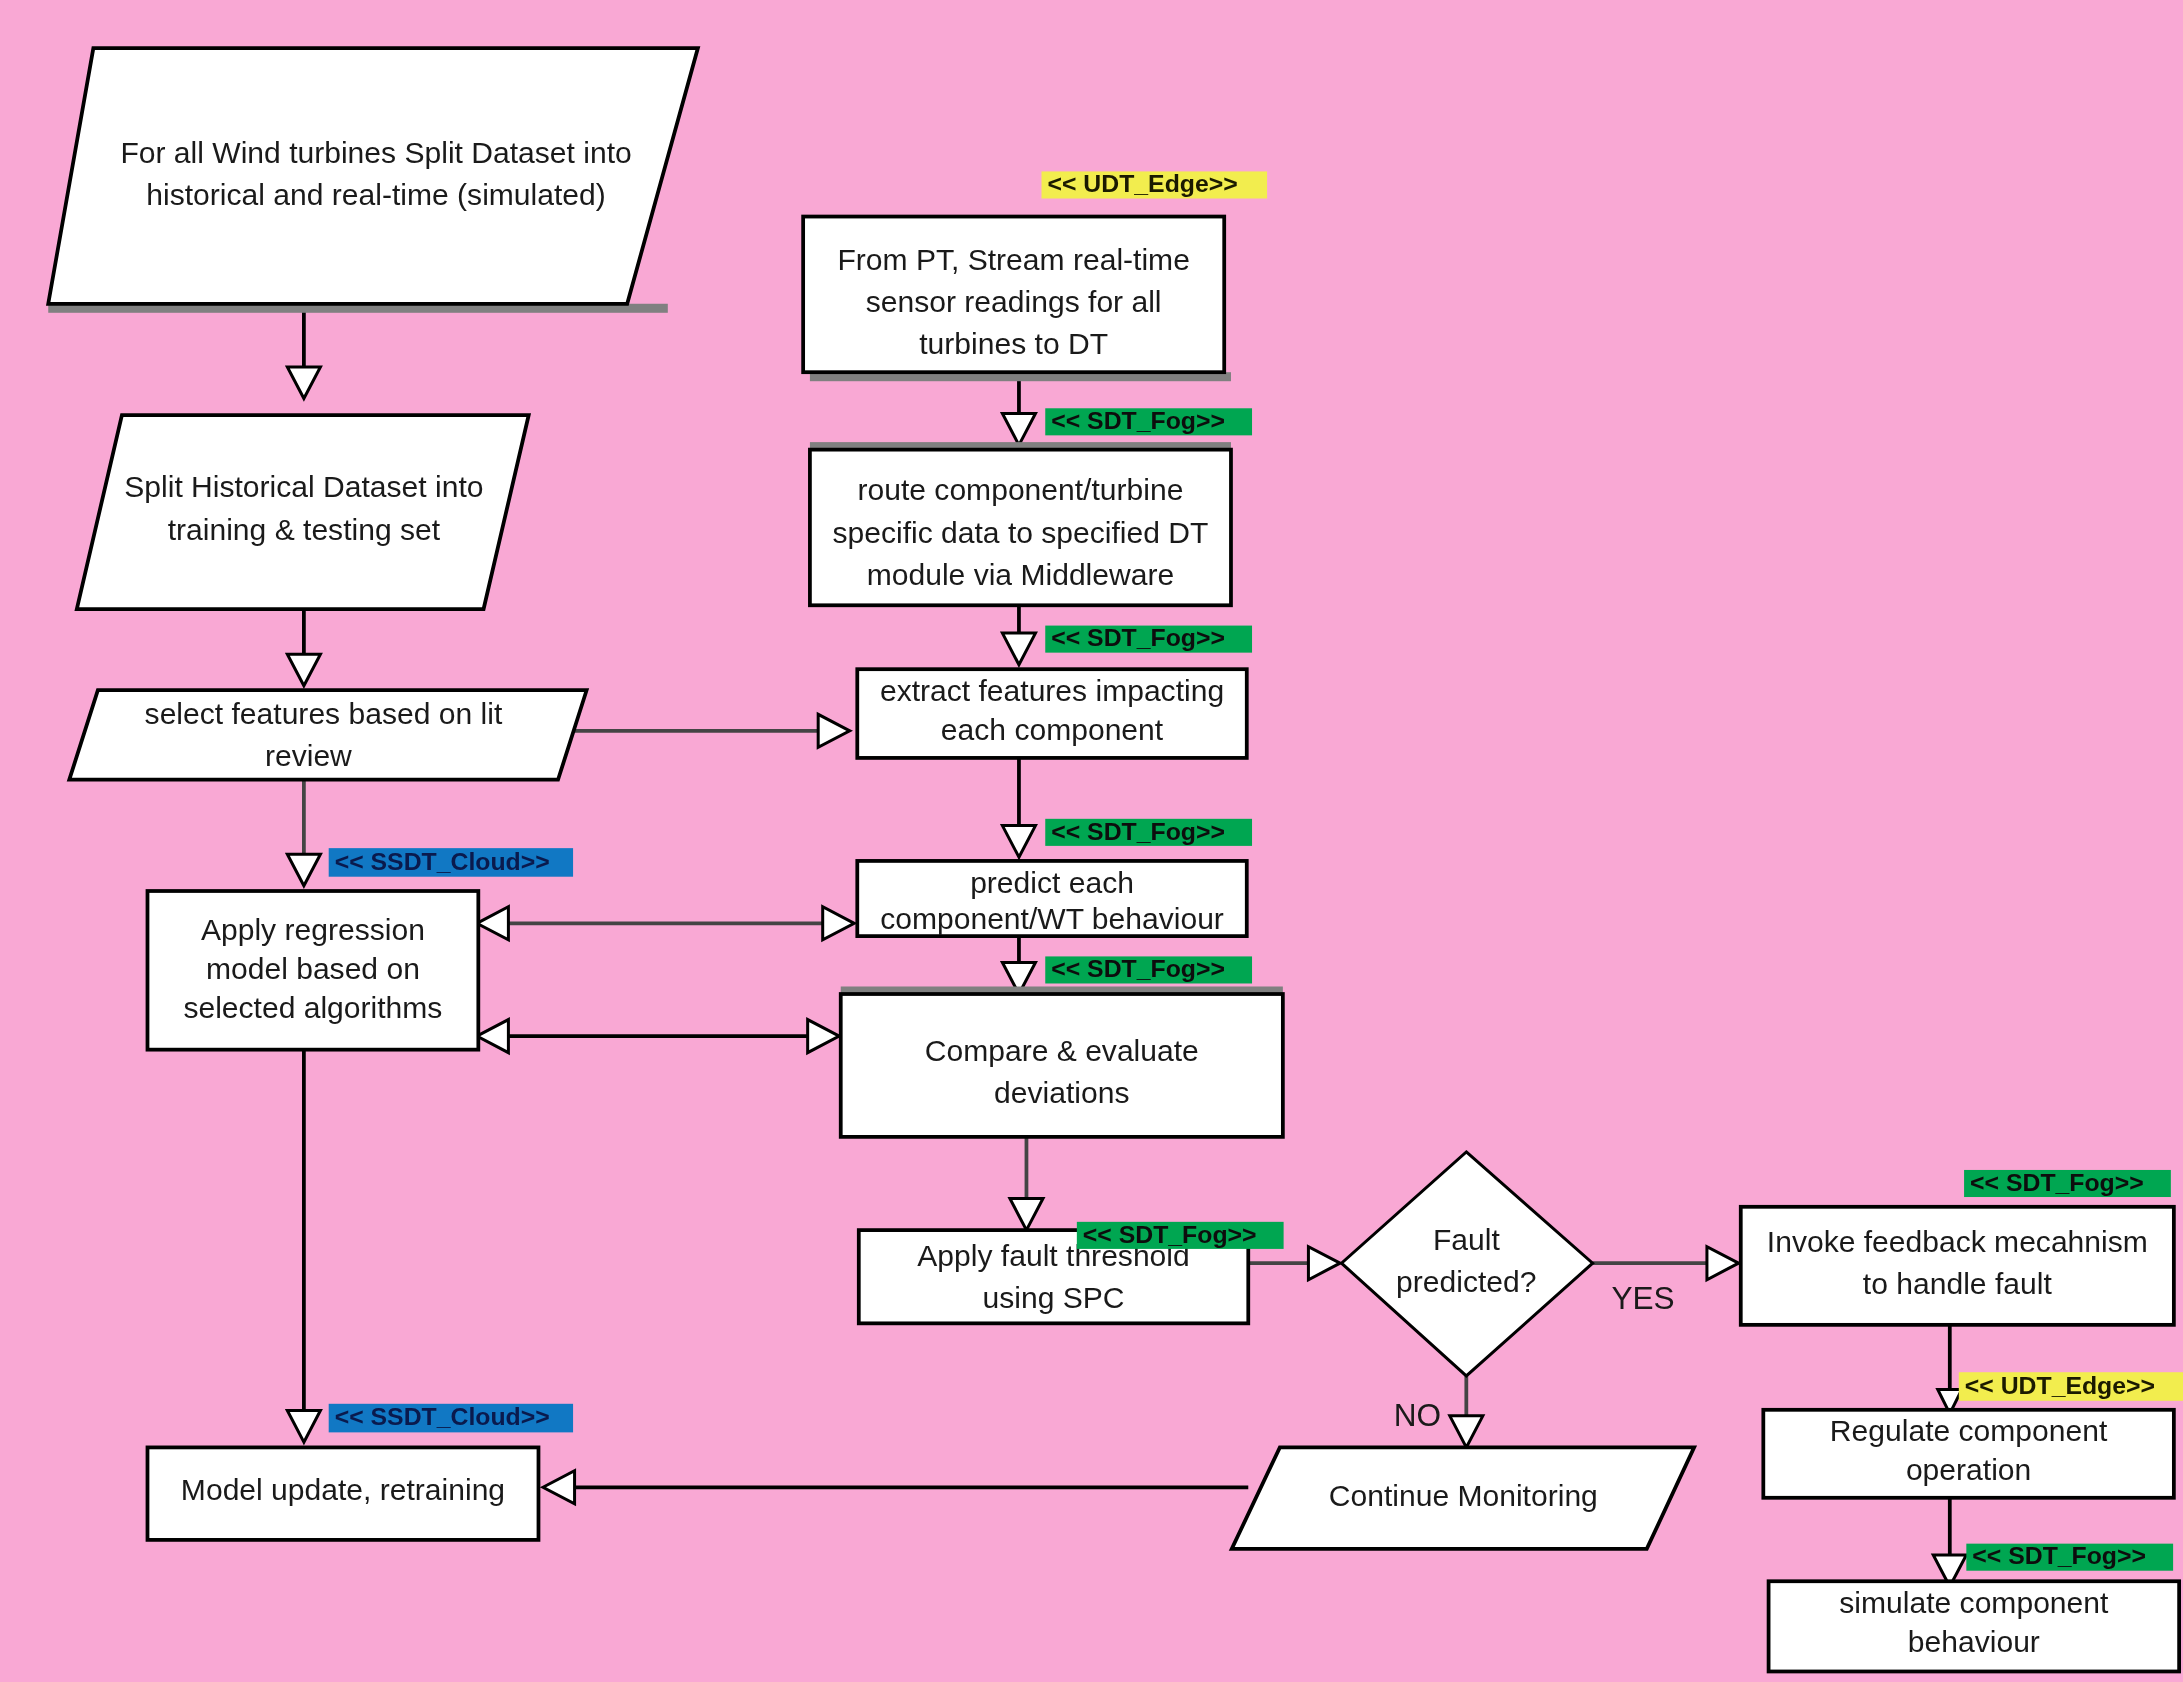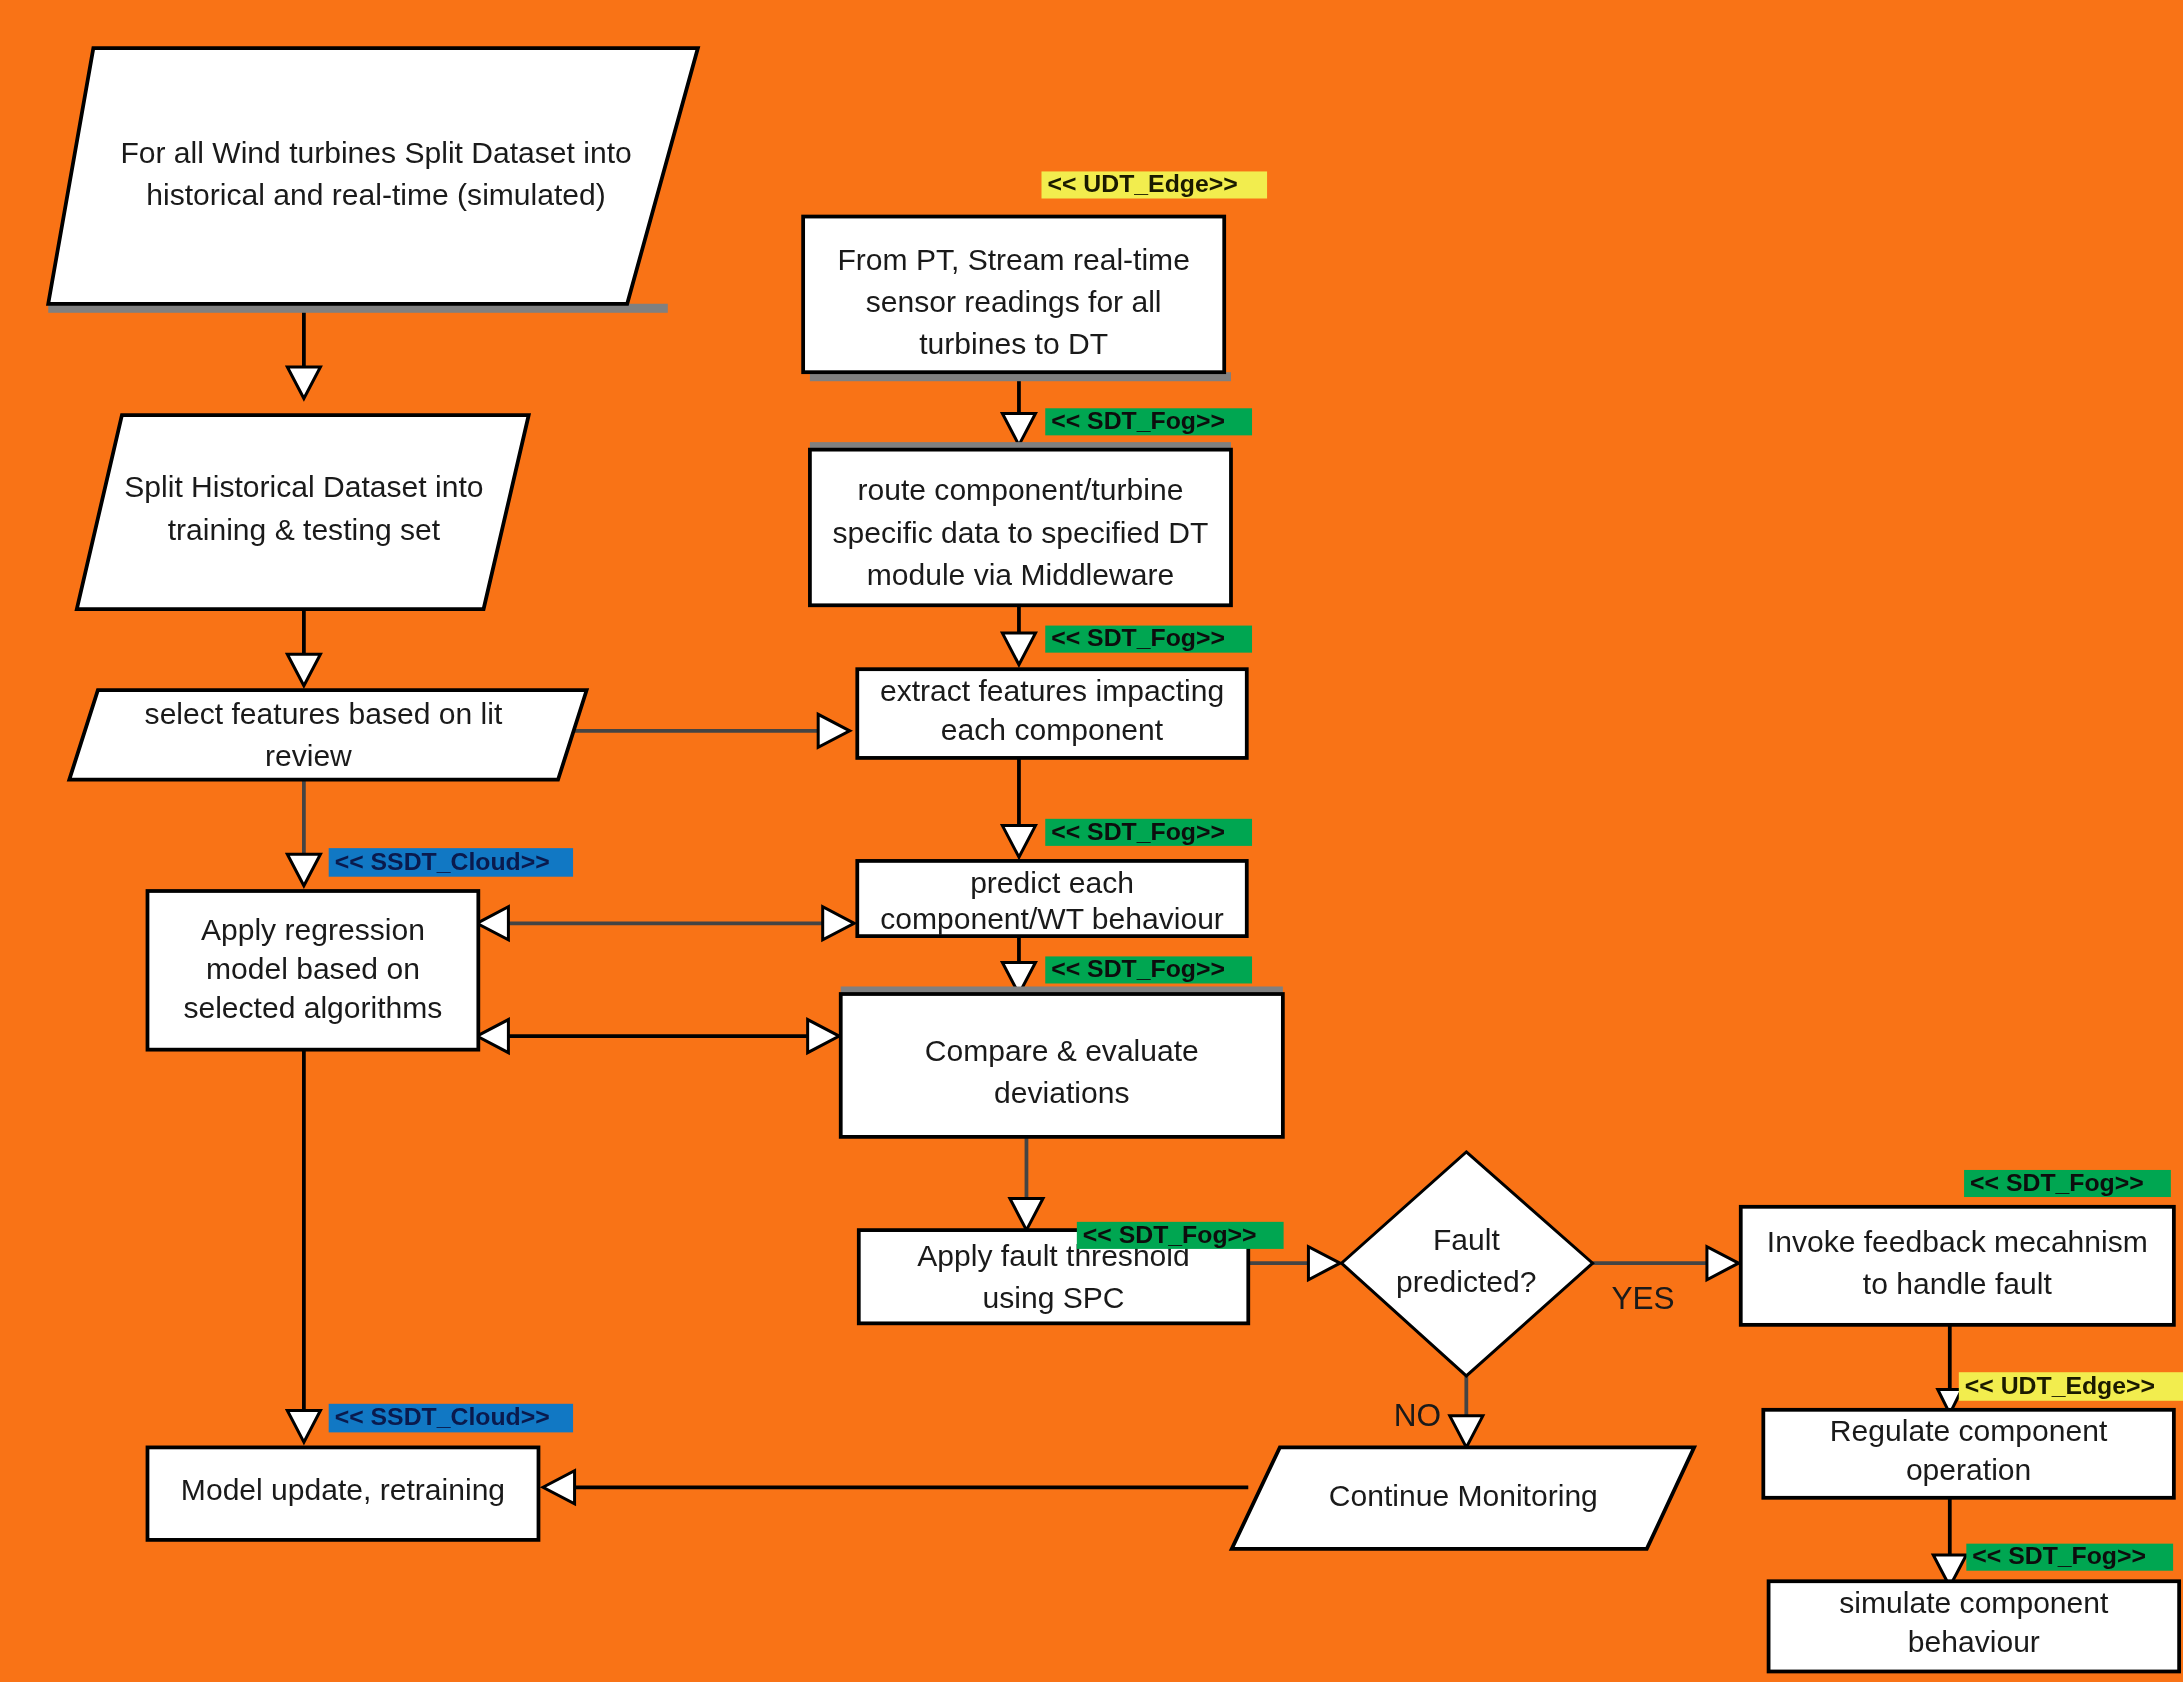--- a/index.html
+++ b/index.html
@@ -8,21 +8,21 @@
     padding: 0;
     background: #ffffff;
   }
   body {
     font-family: "Liberation Sans", sans-serif;
   }
   #diagram-root {
     position: relative;
     width: 2183px;
     height: 1682px;
-    background: #f97316;
+    background: #f9a8d4;
     overflow: hidden;
   }
   svg#flow-svg {
     position: absolute;
     top: 0;
     left: 0;
     width: 2183px;
     height: 1682px;
     display: block;
   }

